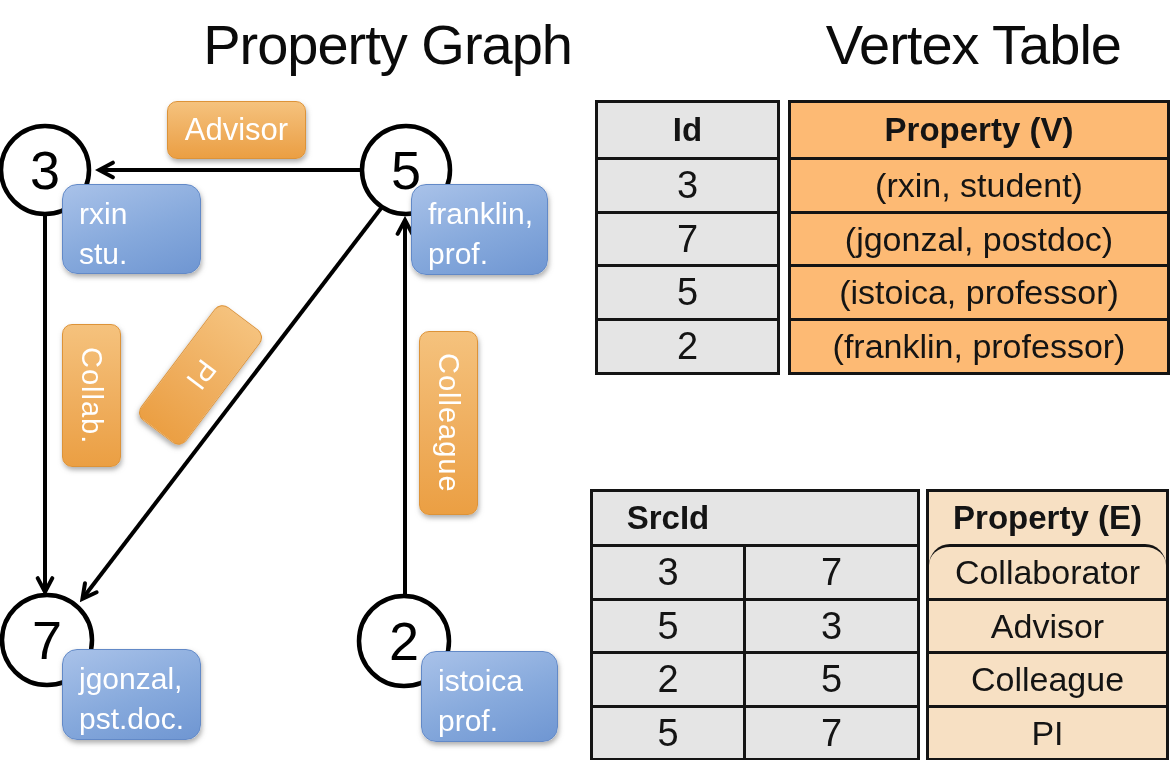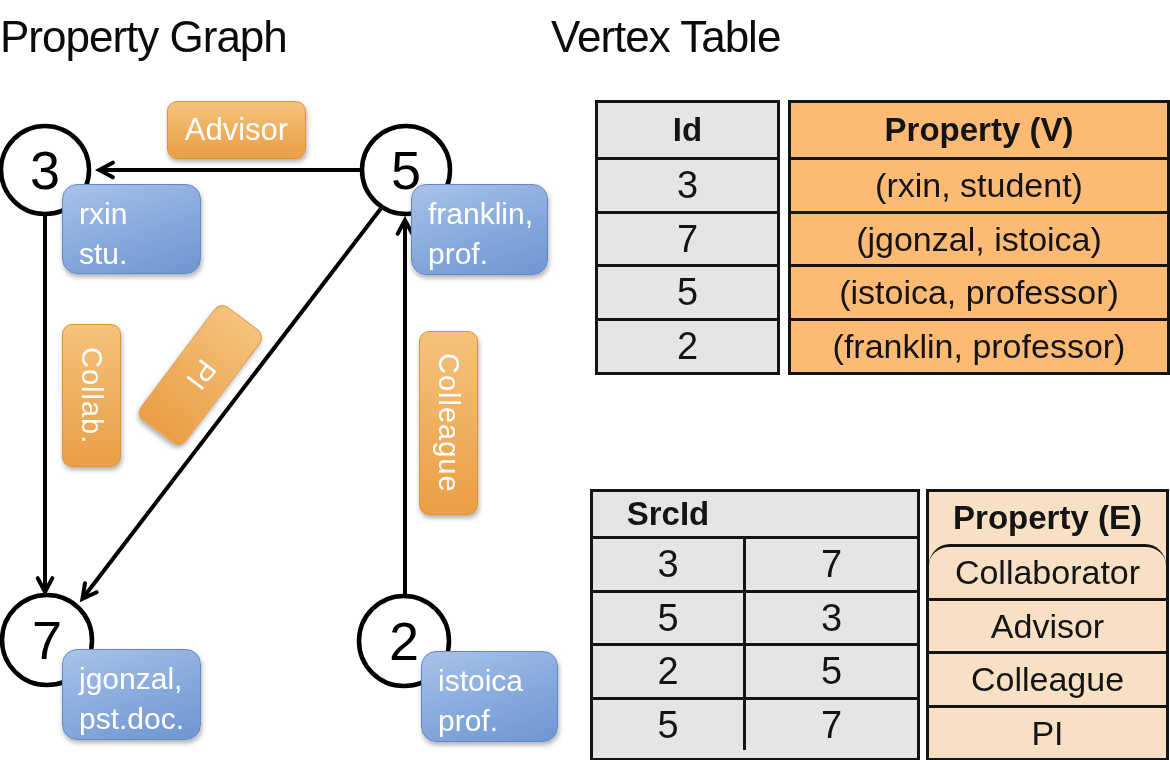--- a/index.html
+++ b/index.html
@@ -1,21 +1,21 @@
 <!DOCTYPE html>
 <html><head>
 <meta charset="utf-8">
 <style>
   html,body{margin:0;padding:0;background:#ffffff;}
   .canvas{
     position:relative;width:1170px;height:760px;background:#ffffff;overflow:hidden;
     font-family:"Liberation Sans","DejaVu Sans",sans-serif;color:#0b0b0b;
   }
   .big-title{
-    position:absolute;text-align:left;font-size:44px;font-weight:400;
+    position:absolute;text-align:right;font-size:56px;font-weight:400;
     letter-spacing:-1px;color:#0b0b0b;white-space:nowrap;
   }
   
   .graph-svg{position:absolute;left:0;top:0;}
   .node-num{
     position:absolute;width:90px;height:80px;line-height:80px;text-align:center;
     font-size:54px;font-weight:400;color:#000;
   }
   .elabel{
     position:absolute;display:flex;align-items:center;justify-content:center;
@@ -123,30 +123,30 @@
       <div class="subtbl" style="width:185px;">
         <div class="trow head" style="height:54px;">Id</div>
         <div class="trow num" style="height:54px;">3</div>
         <div class="trow num" style="height:53px;">7</div>
         <div class="trow num" style="height:54px;">5</div>
         <div class="trow num" style="height:54px;">2</div>
       </div>
       <div class="subtbl blue" style="width:382px;">
         <div class="trow head" style="height:54px;">Property (V)</div>
         <div class="trow" style="height:54px;">(rxin, student)</div>
-        <div class="trow" style="height:53px;">(jgonzal, istoica)</div>
+        <div class="trow" style="height:53px;">(jgonzal, postdoc)</div>
         <div class="trow" style="height:54px;">(istoica, professor)</div>
         <div class="trow" style="height:54px;">(franklin, professor)</div>
       </div>
     </div>
 
 
     <div class="tbl-wrap" style="left:10px;top:489px;gap:6px;">
       <div class="subtbl" style="width:330px;">
-        <div class="erow" style="height:44px;">
+        <div class="erow" style="height:52px;">
           <div class="ecell head c1">SrcId</div>
         </div>
         <div class="erow" style="height:54px;">
           <div class="ecell c1">3</div>
           <div class="ecell c2">7</div>
         </div>
         <div class="erow" style="height:53px;">
           <div class="ecell c1">5</div>
           <div class="ecell c2">3</div>
         </div>

